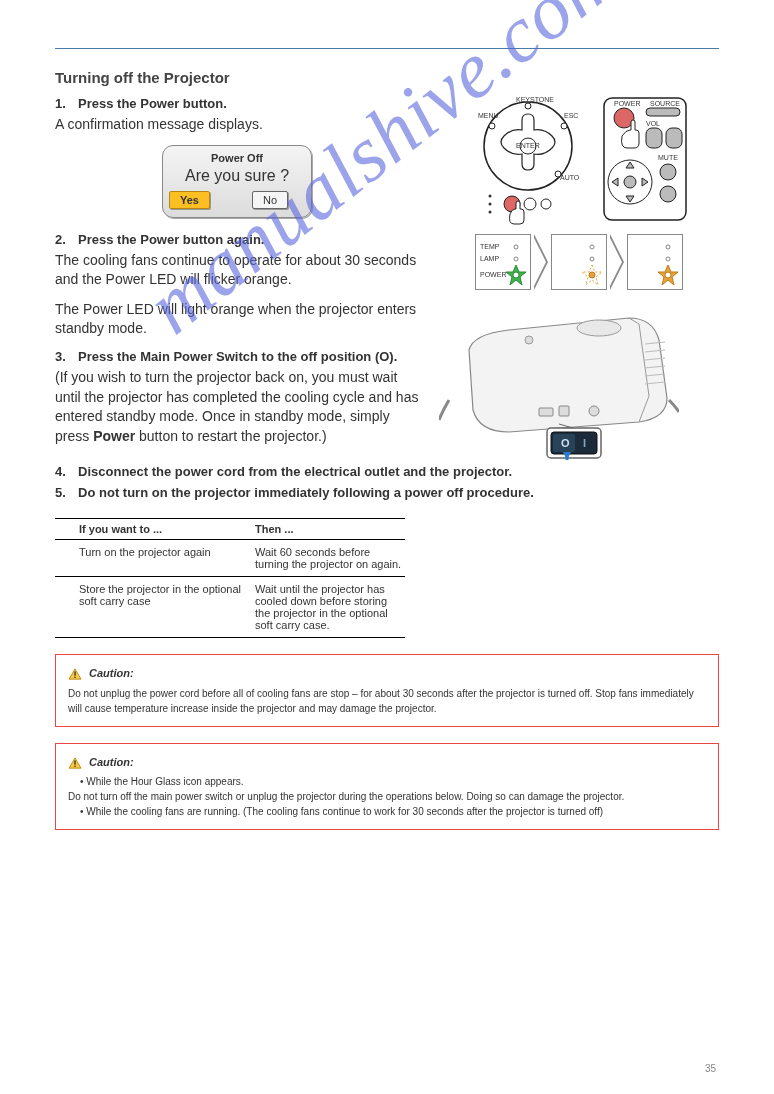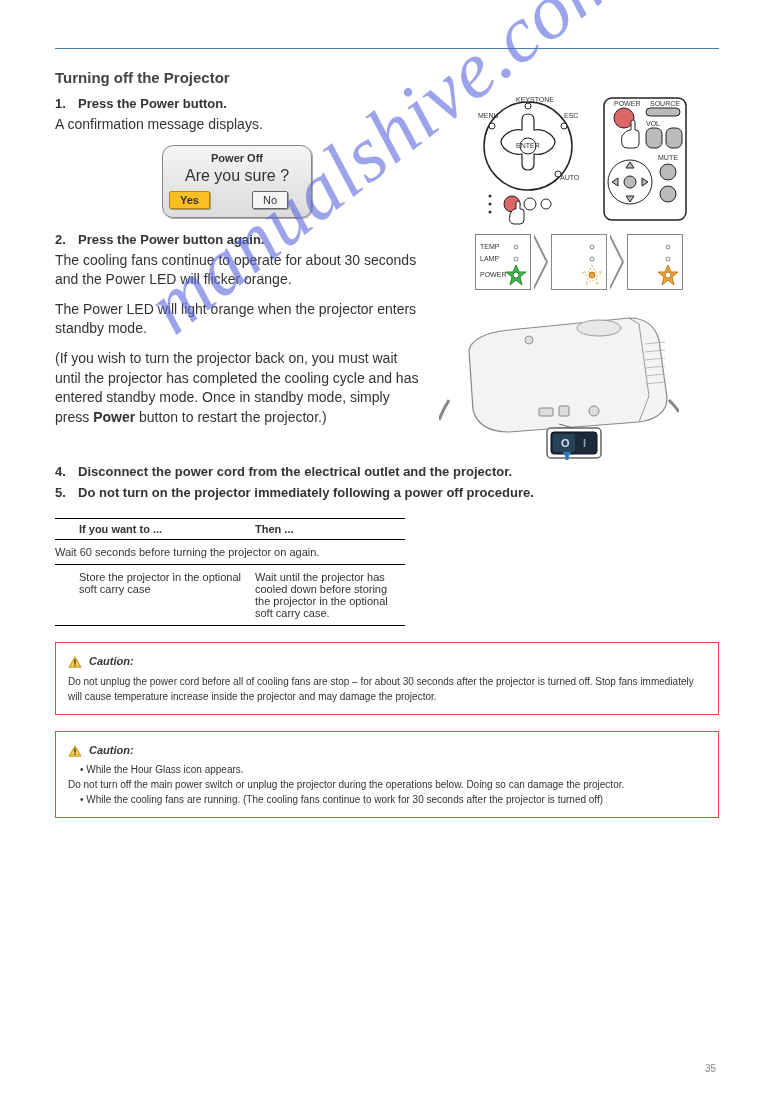--- a/index.html
+++ b/index.html
@@ -155,20 +155,22 @@
         <span class="dlg-btn dlg-yes">Yes</span>
         <span class="dlg-btn dlg-no">No</span>
       </div>
     </div>
 
     <div><span class="step-num">2.</span>
          <span class="step-title">Press the Power button again.</span></div>
     <div class="step-body">The cooling fans continue to operate for about 30 seconds and the Power LED will flicker orange.</div>
     <div class="step-body">The Power LED will light orange when the projector enters standby mode.</div>
 
+    <div style="margin-top:4px;"><span class="step-num">3.</span>
+         <span class="step-title">Press the Main Power Switch to the off position (O).</span></div>
     <div class="step-body">
       <span>(If you wish to turn the projector back on, you must wait until the projector has completed the cooling cycle and has entered standby mode. Once in standby mode, simply press</span>
       <b>Power</b>
       <span> button to restart the projector.)</span>
     </div>
   </div>
 
   <div class="right-col">
 
     <div style="display:flex; gap:12px; justify-content:center;">
@@ -309,20 +311,21 @@
 
 <div><span class="step-num">5.</span>
      <span class="step-title">Do not turn on the projector immediately following a power off procedure.</span></div>
 
 <div style="width:350px; margin-top:18px;">
   <div class="bordered-band" style="font-weight:bold;">
     <div class="band-left">If you want to ...</div>
     <div class="band-right">Then ...</div>
   </div>
   <div style="display:flex; padding:6px 0; border-bottom:1px solid #000;">
+    <div class="band-left">Turn on the projector again</div>
     <div class="band-right">Wait 60 seconds before turning the projector on again.</div>
   </div>
   <div style="display:flex; padding:6px 0; border-bottom:1px solid #000;">
     <div class="band-left">Store the projector in the optional soft carry case</div>
     <div class="band-right">Wait until the projector has cooled down before storing the projector in the optional soft carry case.</div>
   </div>
 </div>
 
 <div class="warn-box">
   <div class="warn-head">

